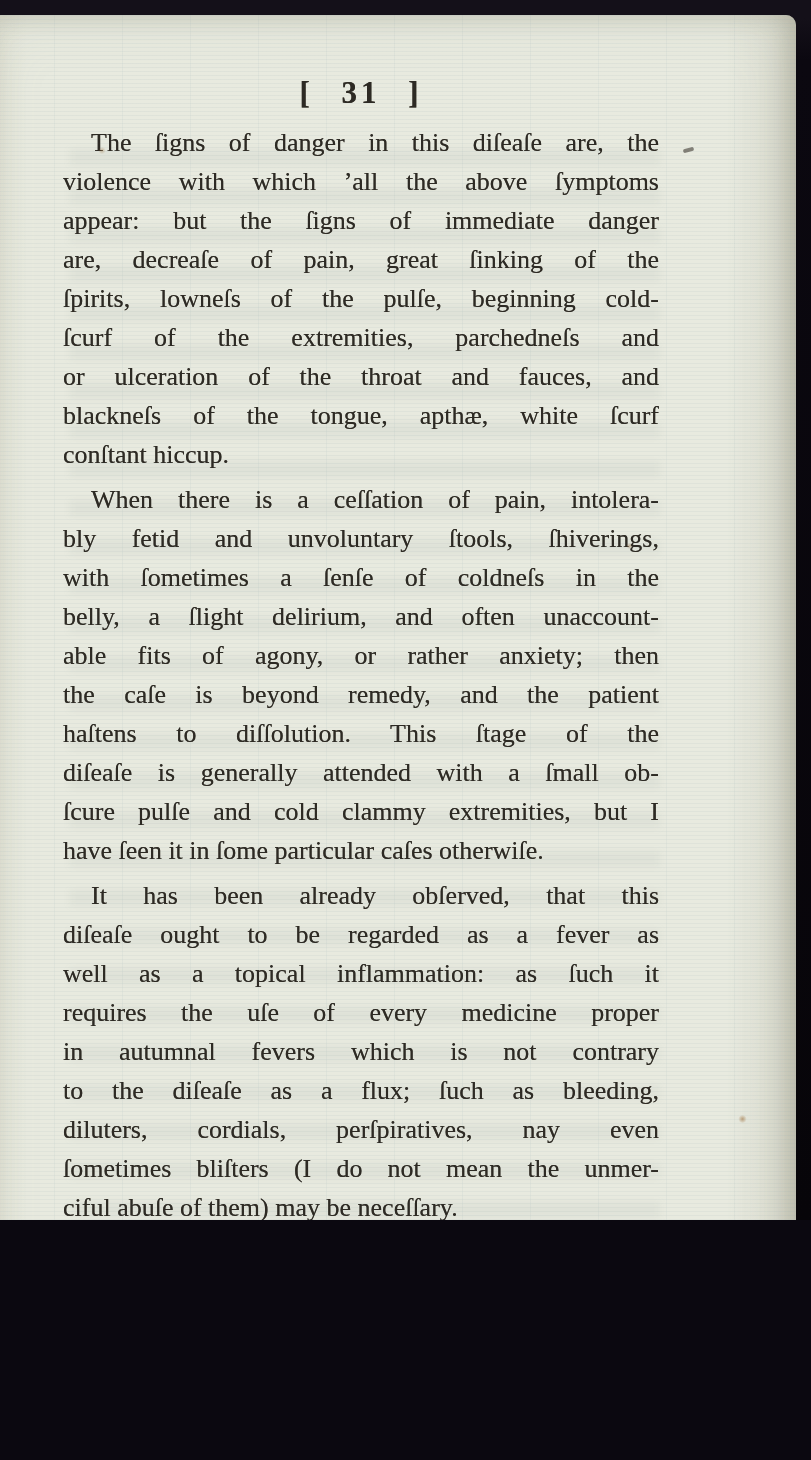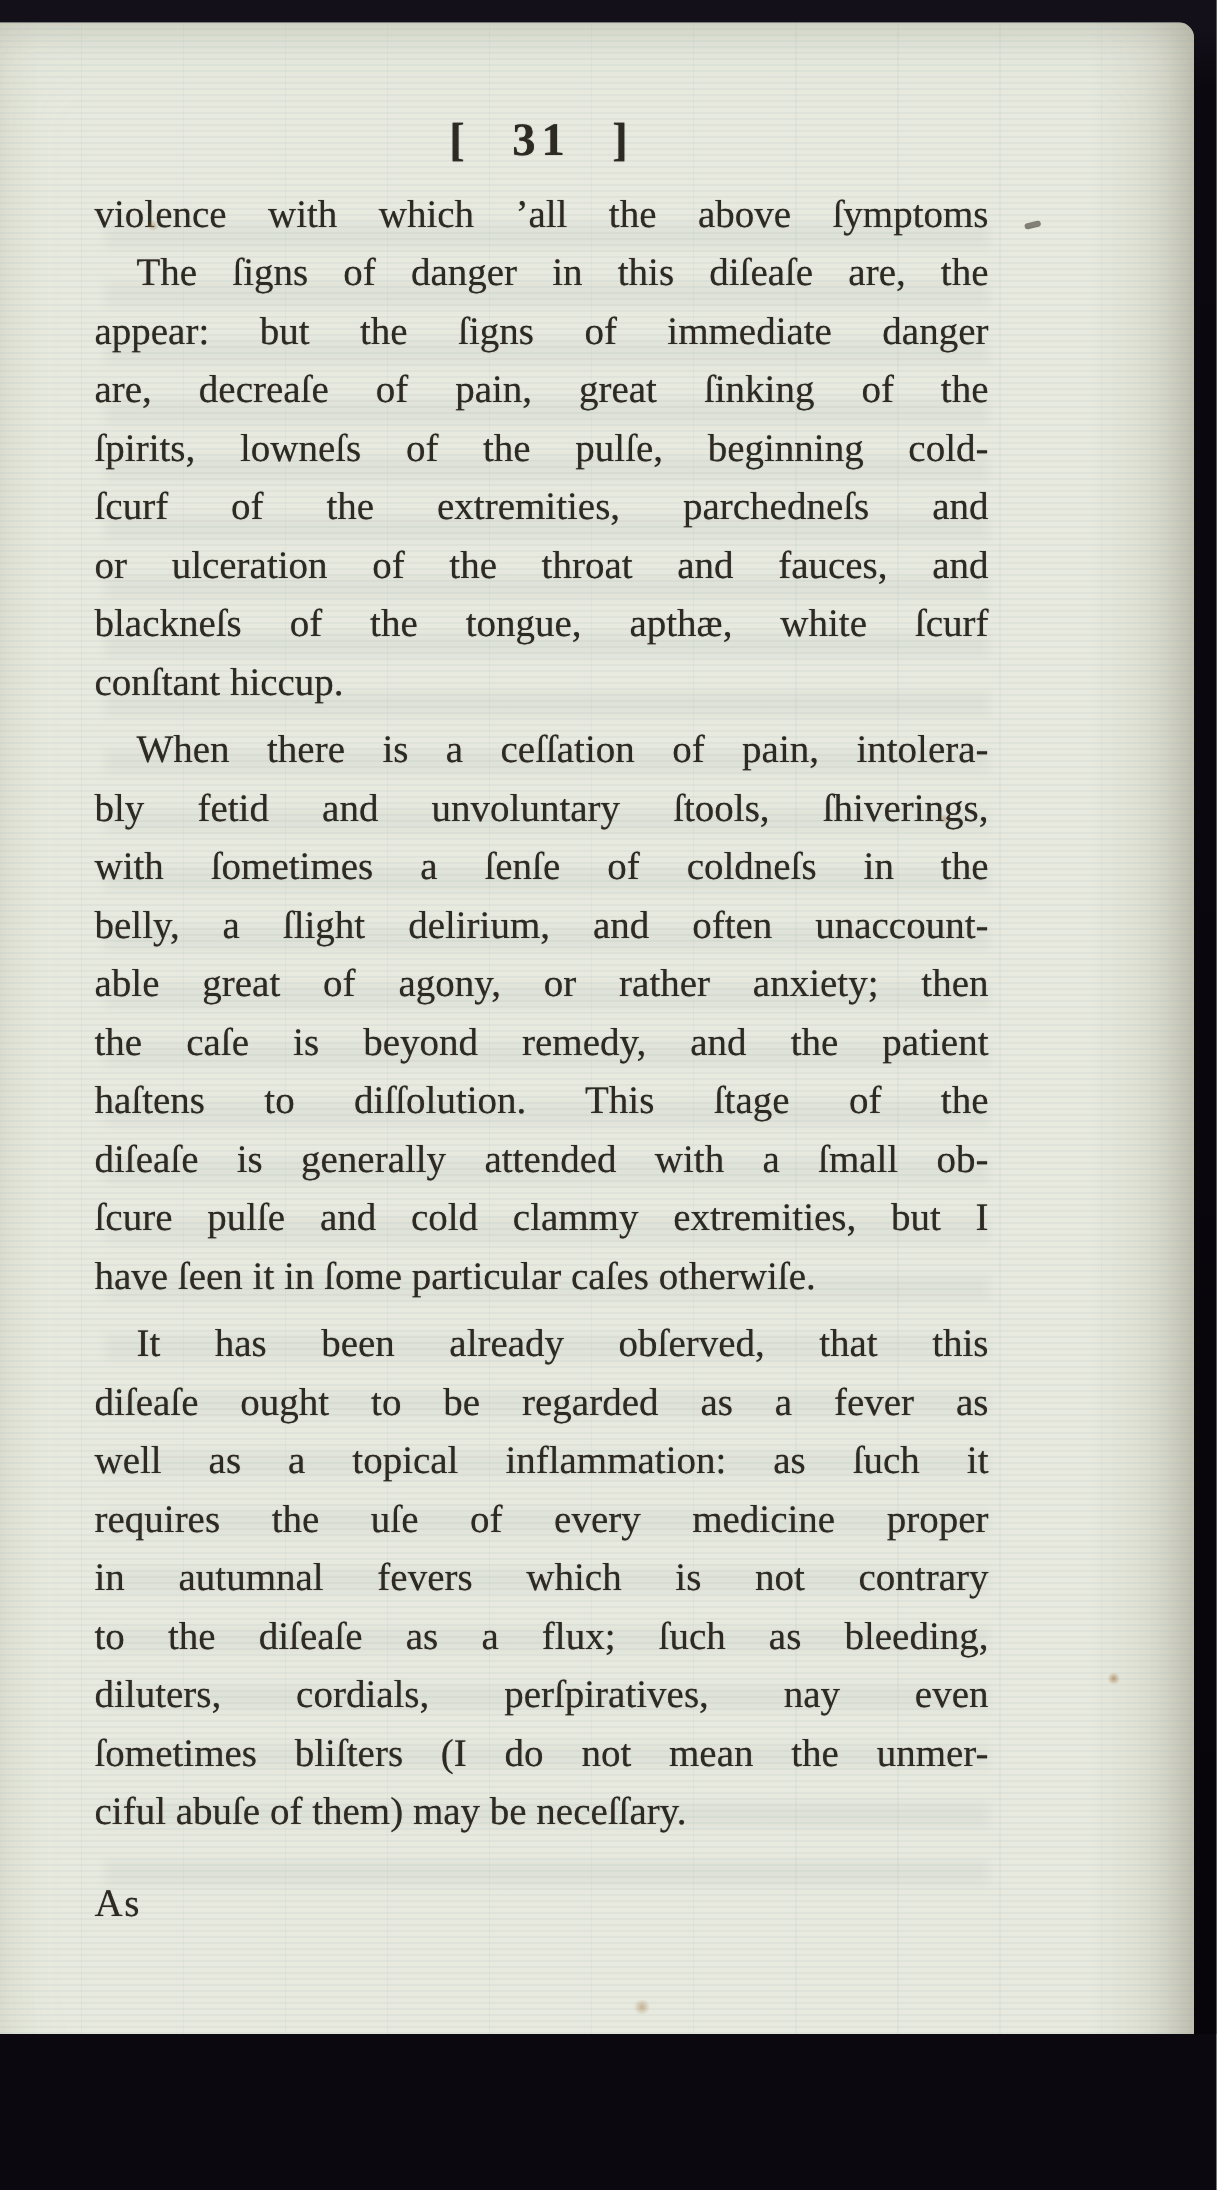--- a/index.html
+++ b/index.html
@@ -3,21 +3,21 @@
 <meta charset="utf-8">
 <style>
   html,body{margin:0;padding:0;}
   body{
     width:811px;height:1460px;
     background:#0b0810;
     font-family:"Liberation Serif","DejaVu Serif",serif;
     overflow:hidden;
   }
   .stage{
-    position:relative;width:811px;height:1356px;
+    position:relative;width:811px;height:1220px;
     background:linear-gradient(180deg,#141019 0 18px,#0b0810 60px,#070509 100%);
     overflow:hidden;
   }
   
   .paper{
     position:absolute;left:-14px;top:15px;width:810px;height:1421px;
     background:#e8eadf;
     border-radius:2px 10px 16px 80px;
     box-shadow:
       inset -10px -8px 26px rgba(125,125,105,.30),
@@ -91,37 +91,37 @@
 
 <div class="stage">
   <div class="paper">
     <div class="ghost"></div>
 
     <div class="folio">[ 31 ]</div>
 
     <div class="page-body">
 
       <div class="para">
+        <div class="line j indent">The ſigns of danger in this diſeaſe are, the</div>
         <div class="line j">violence with which ’all the above ſymptoms</div>
-        <div class="line j indent">The ſigns of danger in this diſeaſe are, the</div>
         <div class="line j">appear: but the ſigns of immediate danger</div>
         <div class="line j">are, decreaſe of pain, great ſinking of the</div>
         <div class="line j">ſpirits, lowneſs of the pulſe, beginning cold-</div>
         <div class="line j">ſcurf of the extremities, parchedneſs and</div>
         <div class="line j">or ulceration of the throat and fauces, and</div>
         <div class="line j">blackneſs of the tongue, apthæ, white ſcurf</div>
         <div class="line last">conſtant hiccup.</div>
       </div>
 
       <div class="para">
         <div class="line j indent">When there is a ceſſation of pain, intolera-</div>
         <div class="line j">bly fetid and unvoluntary ſtools, ſhiverings,</div>
         <div class="line j">with ſometimes a ſenſe of coldneſs in the</div>
         <div class="line j">belly, a ſlight delirium, and often unaccount-</div>
-        <div class="line j">able great of agony, or rather anxiety; then</div>
+        <div class="line j">able fits of agony, or rather anxiety; then</div>
         <div class="line j">the caſe is beyond remedy, and the patient</div>
         <div class="line j">haſtens to diſſolution. This ſtage of the</div>
         <div class="line j">diſeaſe is generally attended with a ſmall ob-</div>
         <div class="line j">ſcure pulſe and cold clammy extremities, but I</div>
         <div class="line last">have ſeen it in ſome particular caſes otherwiſe.</div>
       </div>
 
       <div class="para">
         <div class="line j indent">It has been already obſerved, that this</div>
         <div class="line j">diſeaſe ought to be regarded as a fever as</div>

